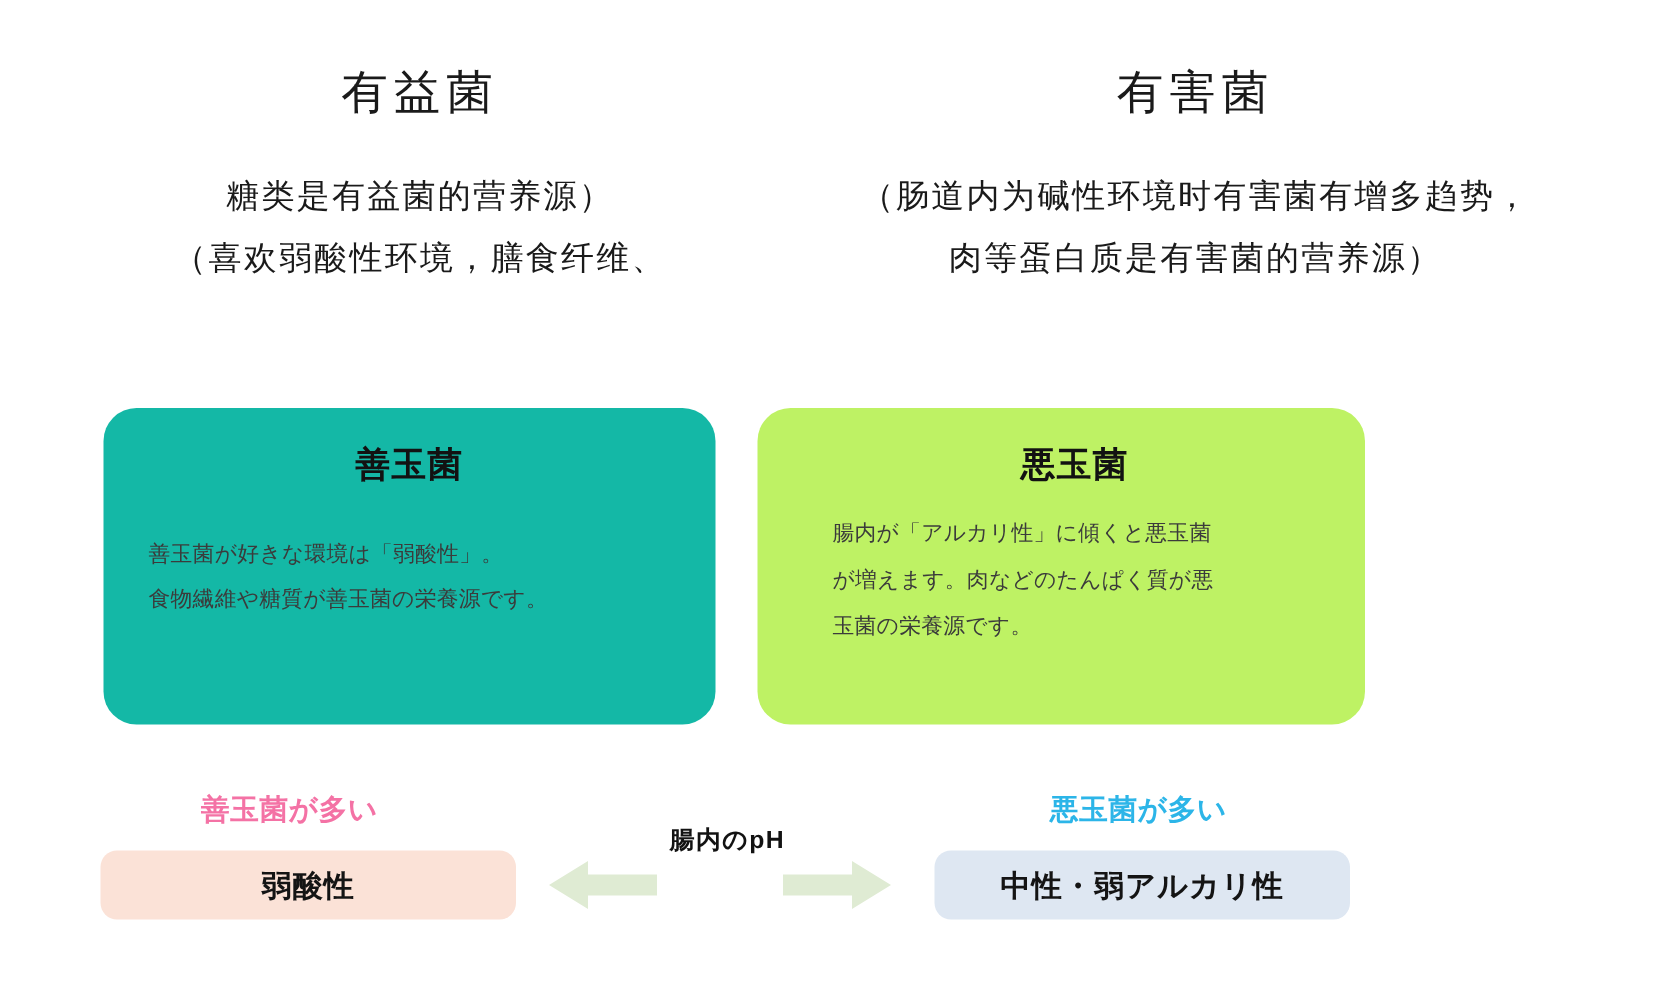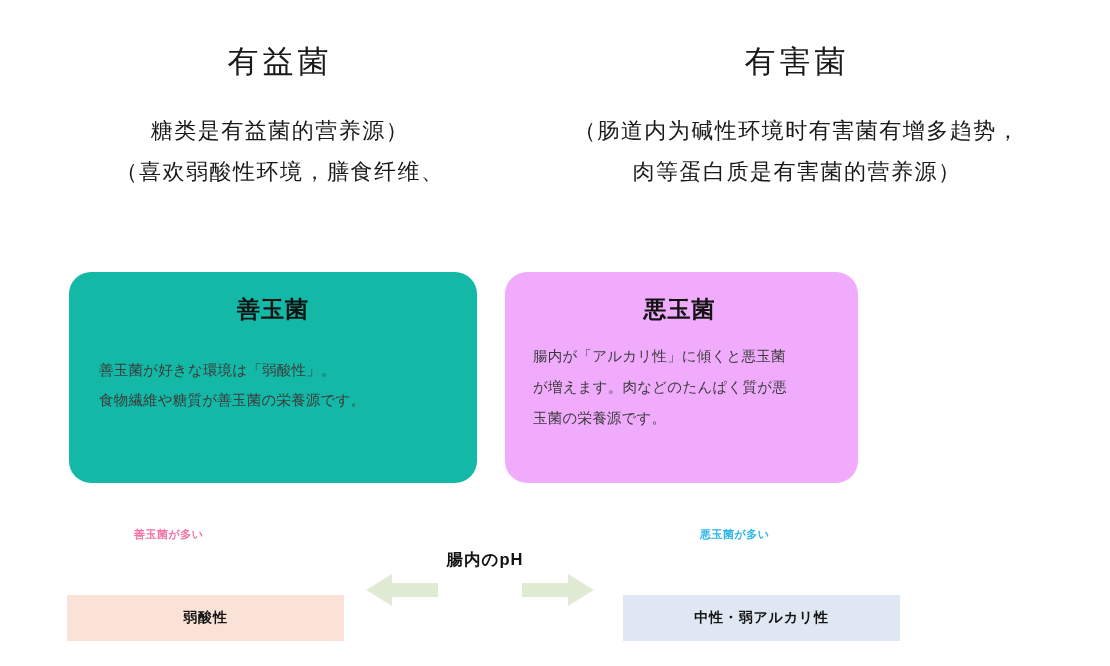--- a/index.html
+++ b/index.html
@@ -61,24 +61,24 @@
     left: 69px;
     top: 272px;
     width: 408px;
     height: 211px;
     background: #14b8a6;
     padding: 22px 30px 0 30px;
   }
   #card-bad {
     left: 505px;
     top: 272px;
-    width: 353px;
+    width: 405px;
     height: 211px;
-    background: #f0abfc;
-    padding: 22px 32px 0 28px;
+    background: #bef264;
+    padding: 22px 32px 0 50px;
   }
   .card-title {
     text-align: center;
     font-size: 23px;
     font-weight: bold;
     letter-spacing: 1px;
     color: #121212;
     margin: 0 0 6px 0;
   }
   #card-good .card-title { margin-bottom: 30px; }
@@ -94,49 +94,48 @@
   
   #ph-row {
     position: absolute;
     left: 0;
     top: 505px;
     width: 1110px;
     height: 130px;
   }
   .ph-label {
     position: absolute;
-    font-size: 11px;
+    font-size: 19px;
     font-weight: bold;
     letter-spacing: 0.5px;
     white-space: nowrap;
     text-align: center;
   }
   #label-good {
     left: 134px;
     top: 22px;
     color: #F472A5;
   }
   #label-bad {
     left: 700px;
     top: 22px;
     color: #2CB5E8;
   }
   .ph-bar {
     position: absolute;
     height: 46px;
-    border-radius: 0;
+    border-radius: 11px;
     display: flex;
     align-items: center;
     justify-content: center;
-    font-size: 14px;
+    font-size: 20px;
     font-weight: bold;
     letter-spacing: 0.8px;
     color: #141414;
     box-sizing: border-box;
-    margin-top: 28px;
   }
   #bar-acid {
     left: 67px;
     top: 62px;
     width: 277px;
     background: #FBE2D7;
   }
   #bar-alkali {
     left: 623px;
     top: 62px;

